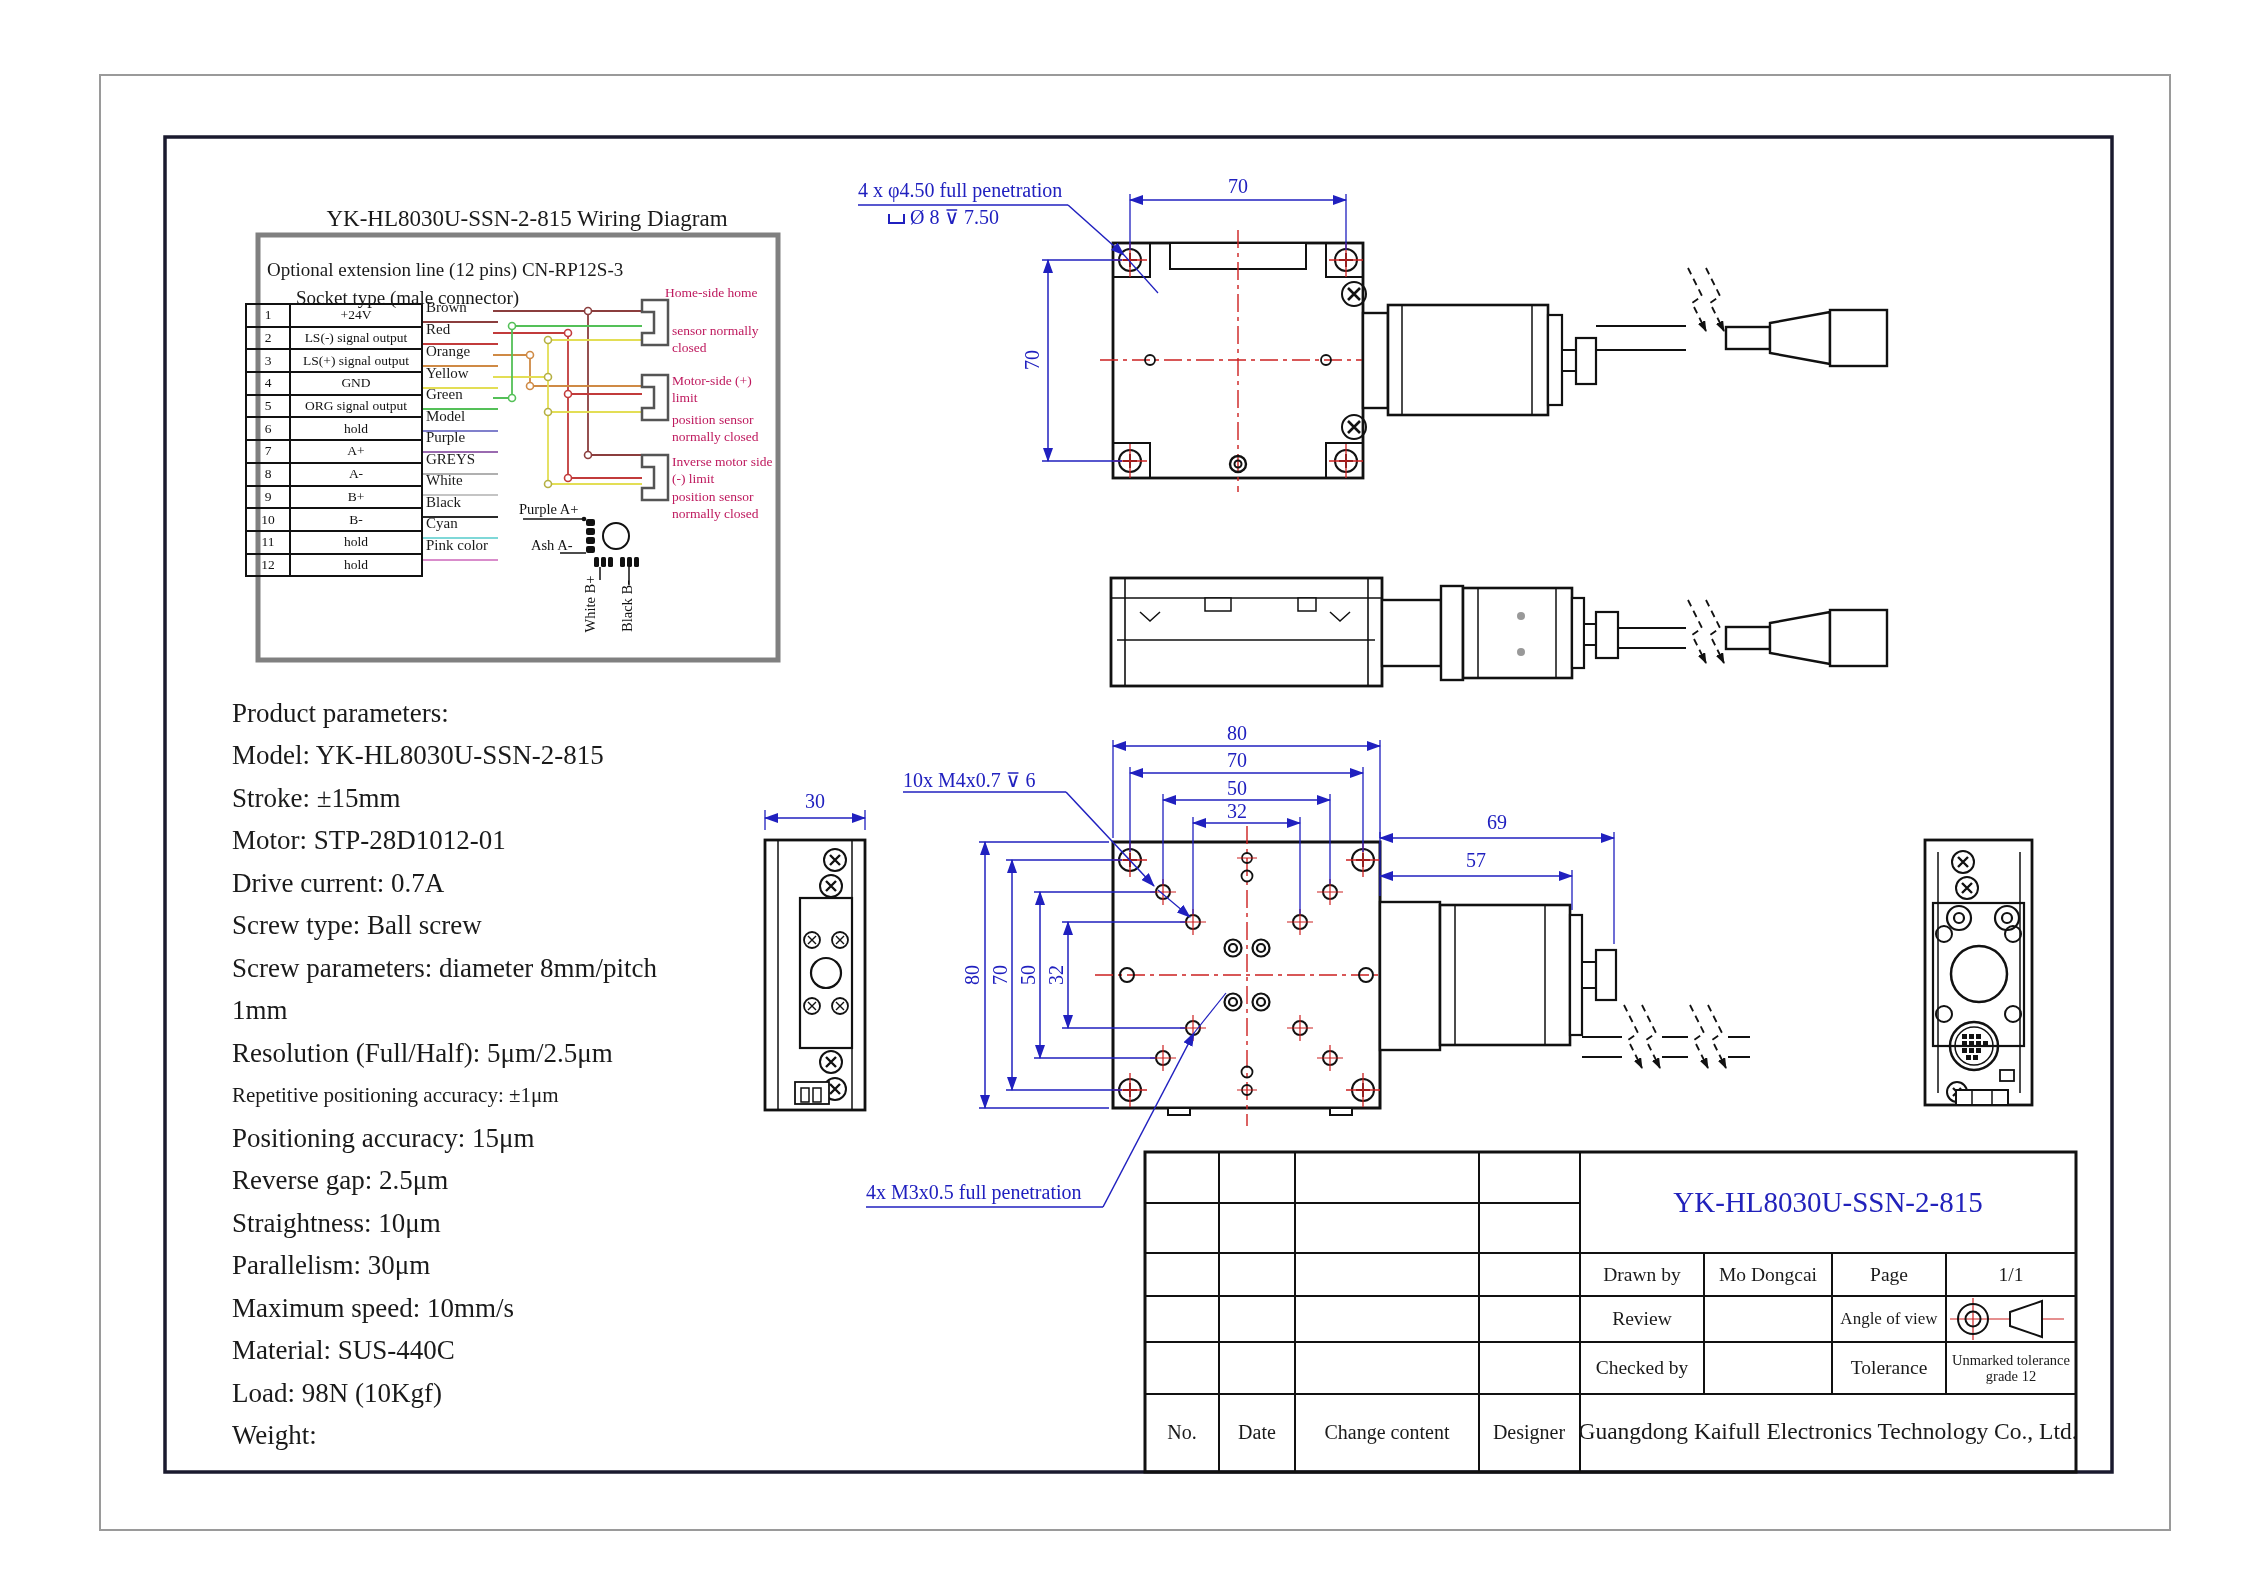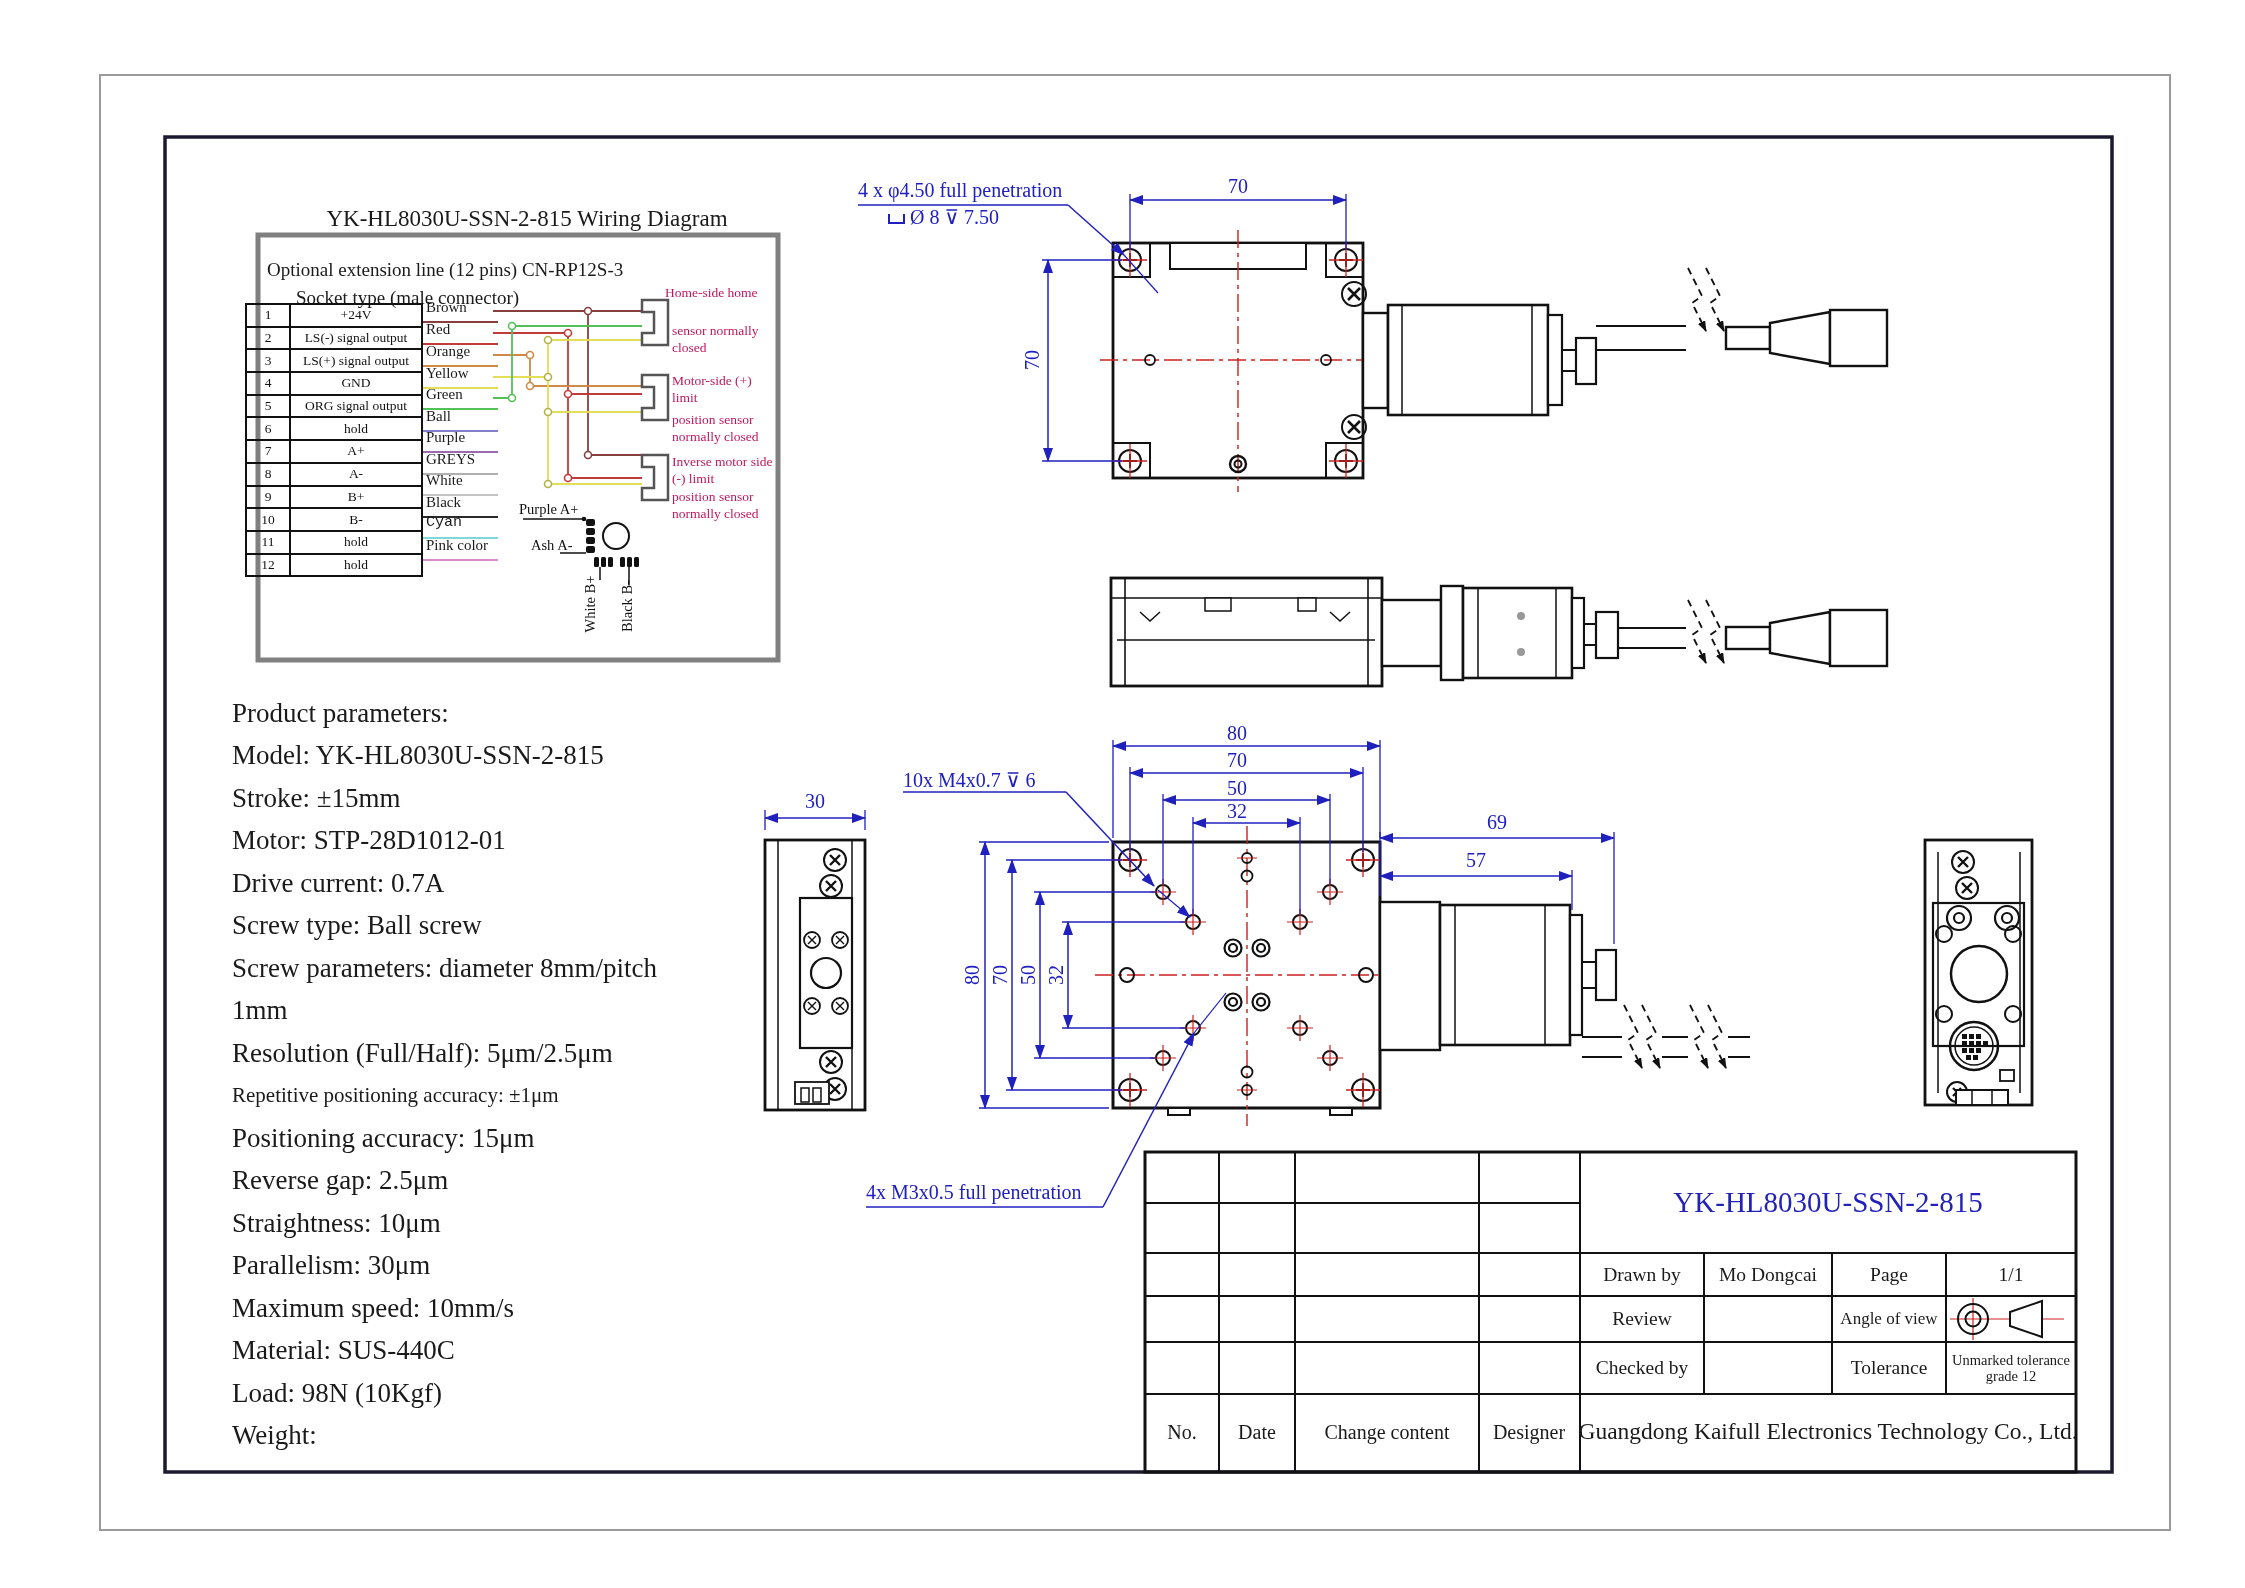--- a/index.html
+++ b/index.html
@@ -441,26 +441,26 @@
           <td class="c2">hold</td>
         </tr>
 </tbody>
     </table>
 
 <div class="wire" style="top: 295px; border-bottom-color: rgb(139, 62, 62);">Brown</div>
 <div class="wire" style="top: 317px; border-bottom-color: rgb(194, 59, 59);">Red</div>
 <div class="wire" style="top: 339px; border-bottom-color: rgb(207, 138, 69);">Orange</div>
 <div class="wire" style="top: 361px; border-bottom-color: rgb(227, 222, 85);">Yellow</div>
 <div class="wire" style="top: 382px; border-bottom-color: rgb(84, 192, 88);">Green</div>
-<div class="wire" style="top: 404px; border-bottom-color: rgb(128, 128, 204);">Ball</div>
+<div class="wire" style="top: 404px; border-bottom-color: rgb(128, 128, 204);">Model</div>
 <div class="wire" style="top: 425px; border-bottom-color: rgb(154, 106, 176);">Purple</div>
 <div class="wire" style="top: 447px; border-bottom-color: rgb(176, 176, 176);">GREYS</div>
 <div class="wire" style="top: 468px; border-bottom-color: rgb(196, 196, 196);">White</div>
 <div class="wire" style="top: 490px; border-bottom-color: rgb(42, 42, 42);">Black</div>
-<div class="wire" style="top: 511px; border-bottom-color: rgb(127, 216, 216); font-family: Liberation Mono, monospace;">Cyan</div>
+<div class="wire" style="top: 511px; border-bottom-color: rgb(127, 216, 216);">Cyan</div>
 <div class="wire" style="top: 533px; border-bottom-color: rgb(217, 140, 203);">Pink color</div>
 
 <div class="tl sens" style="left:665px;top:293px;">Home-side home</div>
 <div class="tl sens" style="left:672px;top:331px;">sensor normally</div>
 <div class="tl sens" style="left:672px;top:348px;">closed</div>
 <div class="tl sens" style="left:672px;top:381px;">Motor-side (+)</div>
 <div class="tl sens" style="left:672px;top:398px;">limit</div>
 <div class="tl sens" style="left:672px;top:420px;">position sensor</div>
 <div class="tl sens" style="left:672px;top:437px;">normally closed</div>
 <div class="tl sens" style="left:672px;top:462px;">Inverse motor side</div>

